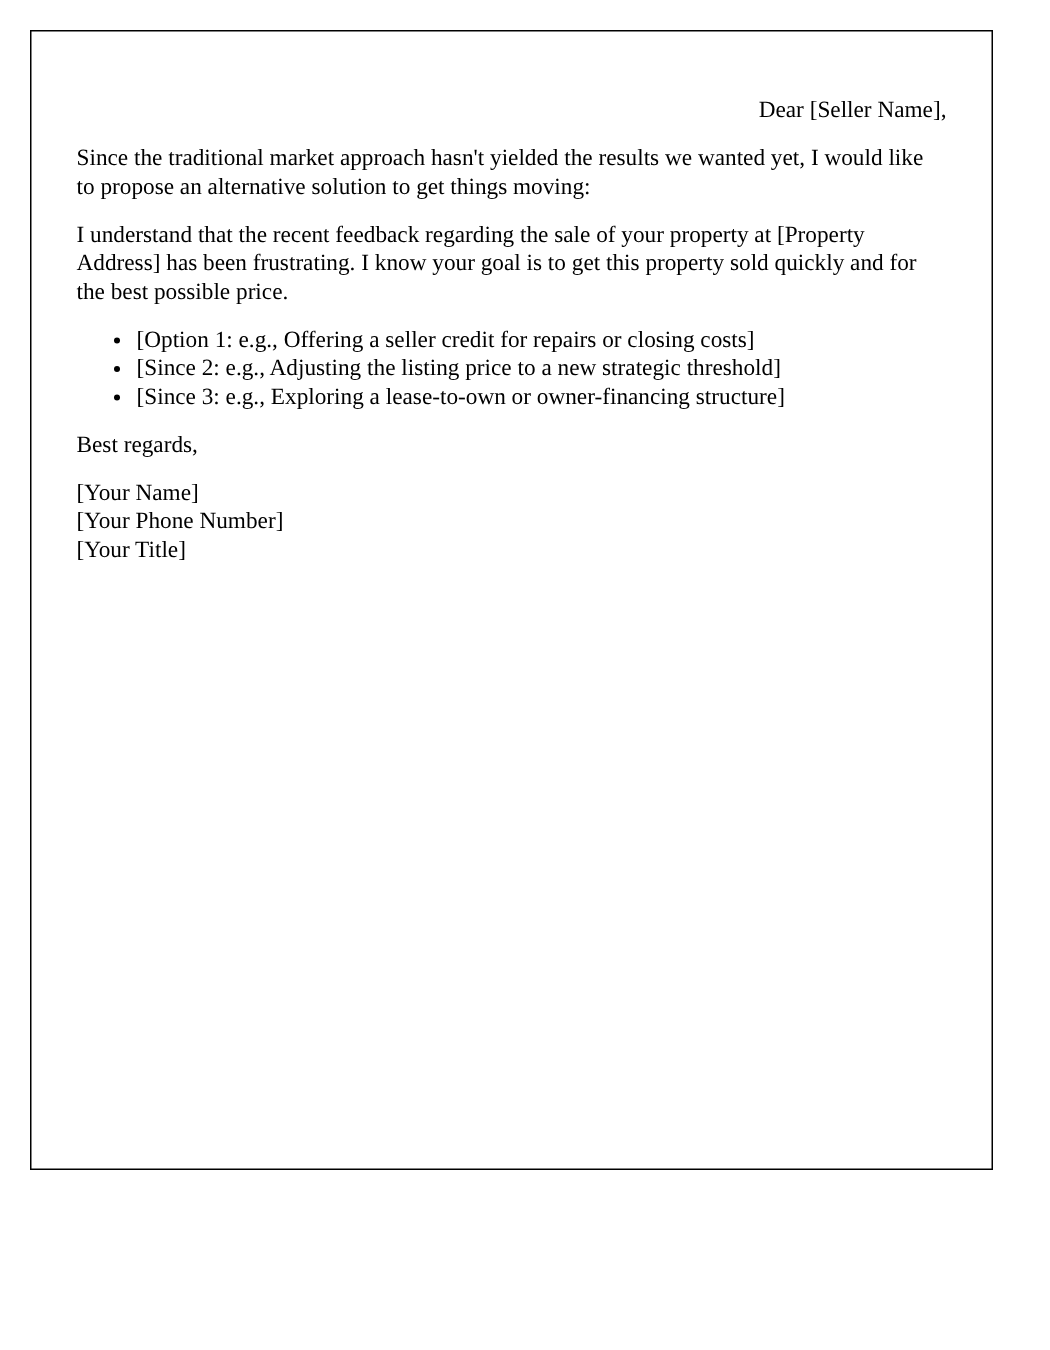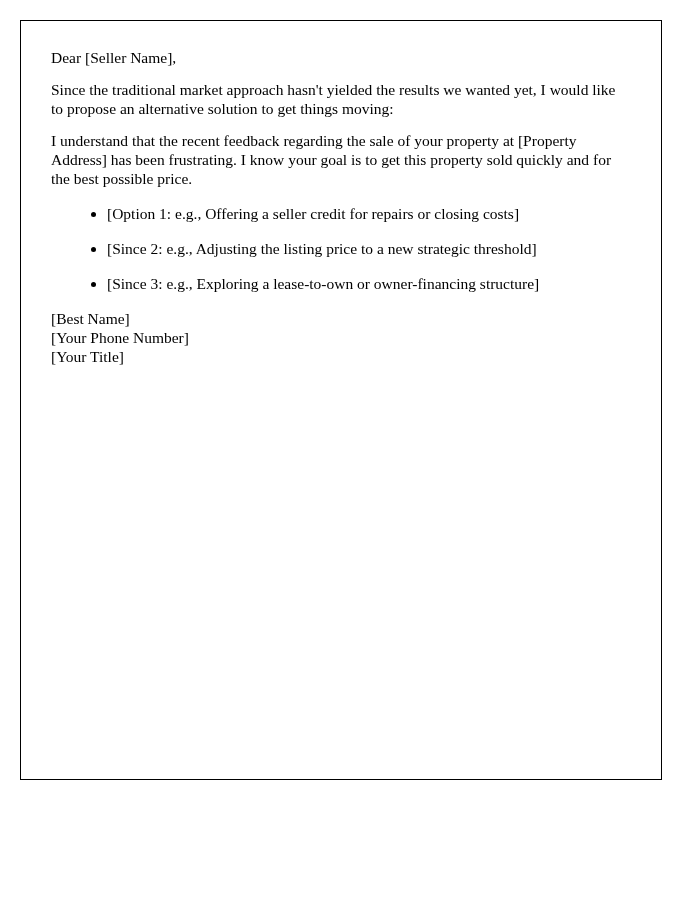--- a/index.html
+++ b/index.html
@@ -25,29 +25,30 @@
     background: #ffffff;
     padding: 27px 30px 0 30px;
     font-size: 15.5px;
     line-height: 19px;
     overflow: hidden;
   }
   .page p {
     margin: 13px 0;
   }
   .page p:first-child {
-    margin-top: 0;
+    margin-top: 16px;
+    text-align: right;
   }
   ul.options {
     margin: 13px 0;
     padding-left: 40px;
     list-style: disc outside;
   }
   ul.options li {
-    margin: 16px;
+    margin: 0;
     padding: 0;
   }
 </style>
 </head>
 <body>
 
 <div class="page">
   <p>Dear [Seller Name],</p>
 
   <p>Since the traditional market approach hasn't yielded the results we wanted yet, I would like to propose an alternative solution to get things moving:</p>
@@ -55,20 +56,21 @@
   <p>I understand that the recent feedback regarding the sale of your property at [Property Address] has been frustrating. I know your goal is to get this property sold quickly and for the best possible price.</p>
 
   <ul class="options">
     <li>[Option 1: e.g., Offering a seller credit for repairs or closing costs]</li>
     <li>[Since 2: e.g., Adjusting the listing price to a new strategic threshold]</li>
     <li>[Since 3: e.g., Exploring a lease-to-own or owner-financing structure]</li>
   </ul>
 
 
 
+  <p>Best regards,</p>
 
   <p class="signature">
     </p>
-    <div>[Best Name]</div>
+    <div>[Your Name]</div>
     <div>[Your Phone Number]</div>
     <div>[Your Title]</div>
   <p></p>
 </div>
 
 </body></html>

